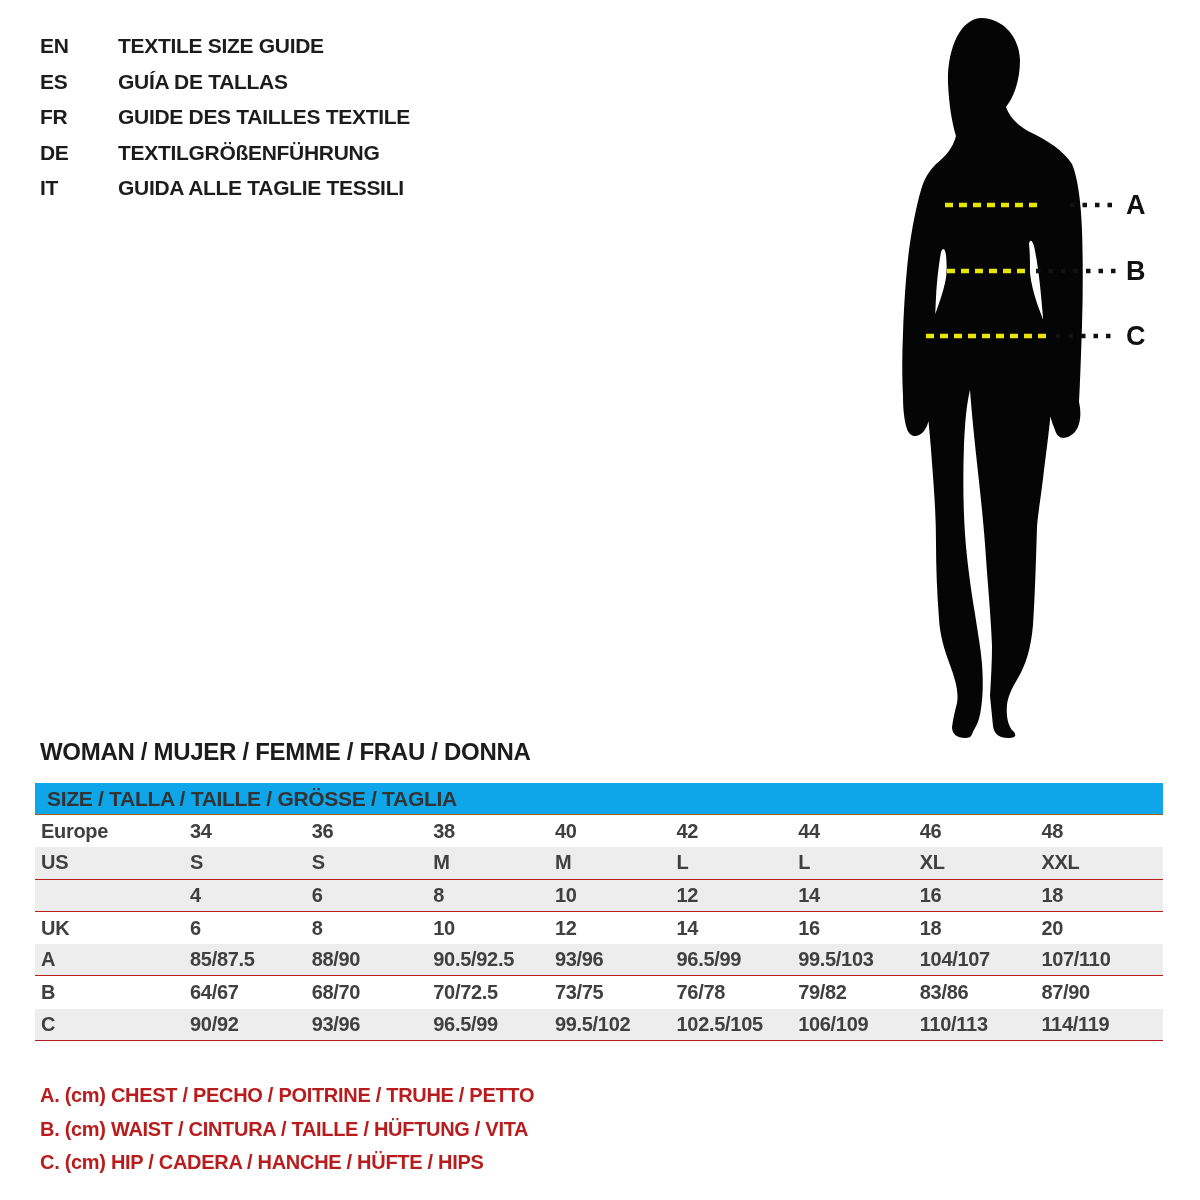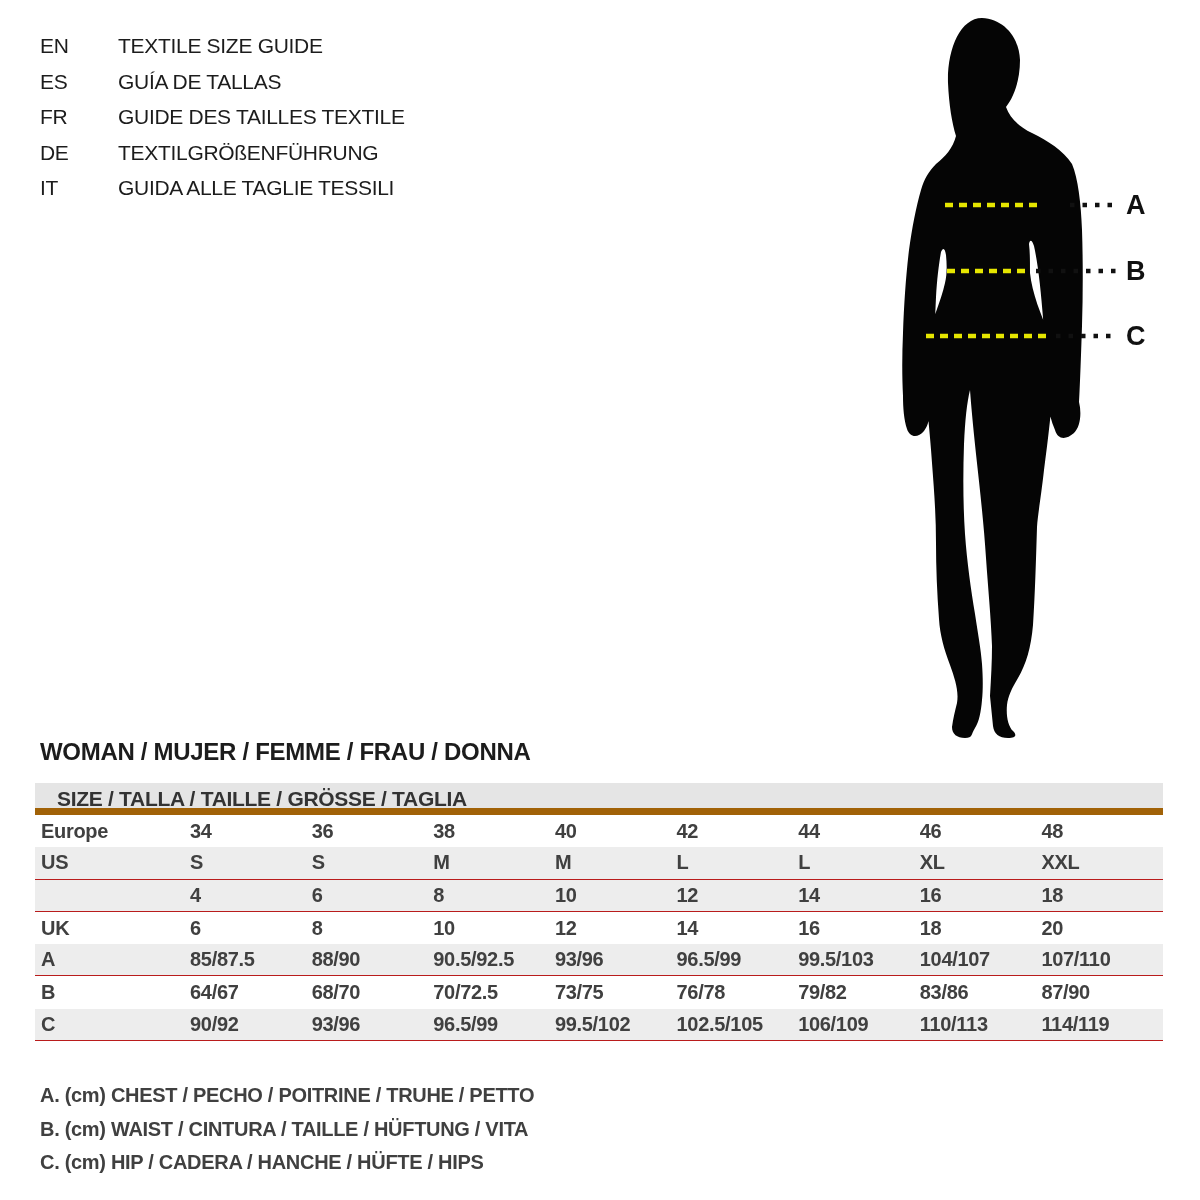--- a/index.html
+++ b/index.html
@@ -12,21 +12,21 @@
     overflow: hidden;
   }
 
   
   .langs {
     position: absolute; left: 40px; top: 28px;
   }
   .lang-row {
     display: flex;
     height: 35.5px; line-height: 35.5px;
-    font-size: 21px; font-weight: normal;
+    font-size: 21px; font-weight: bold;
     letter-spacing: -0.3px;
     color: #1c1c1c;
   }
   .lang-code { width: 78px; flex: 0 0 78px; }
   .lang-title { white-space: nowrap; }
 
   
   .figure-wrap {
     position: absolute; left: 860px; top: 0;
     width: 320px; height: 740px;
@@ -45,25 +45,25 @@
     white-space: nowrap;
   }
 
   
   .size-table {
     position: absolute; left: 35px; top: 783px;
     width: 1128px;
   }
   .table-header {
     height: 32px; line-height: 32px;
-    background: #e5e5e5;
-    border-bottom: 7px solid #a16207;
+    background: #0ea5e9;
+    border-bottom: 1px solid #a16207;
     font-size: 21px; font-weight: bold;
     letter-spacing: -0.3px; color: #333333;
-    padding-left: 22px;
+    padding-left: 12px;
     white-space: nowrap;
   }
   .table-row {
     display: grid;
     grid-template-columns: 155px repeat(8, 1fr);
     height: 32.3px;
     align-items: center;
     font-size: 20px; font-weight: bold;
     letter-spacing: -0.3px; color: #404040;
   }
@@ -71,21 +71,21 @@
   .row-label { padding-left: 6px; text-align: left; }
   .row-cell  { }
 
   
   .legend {
     position: absolute; left: 40px; top: 1079px;
   }
   .legend-line {
     height: 33.5px; line-height: 33.5px;
     font-size: 20px; font-weight: bold;
-    letter-spacing: -0.3px; color: #404040;
+    letter-spacing: -0.3px; color: #b91c1c;
     white-space: nowrap;
   }
 </style>
 </head>
 <body>
 
 <div class="langs">
     <div class="lang-row">
       <span class="lang-code">EN</span>
       <span class="lang-title">TEXTILE SIZE GUIDE</span>

